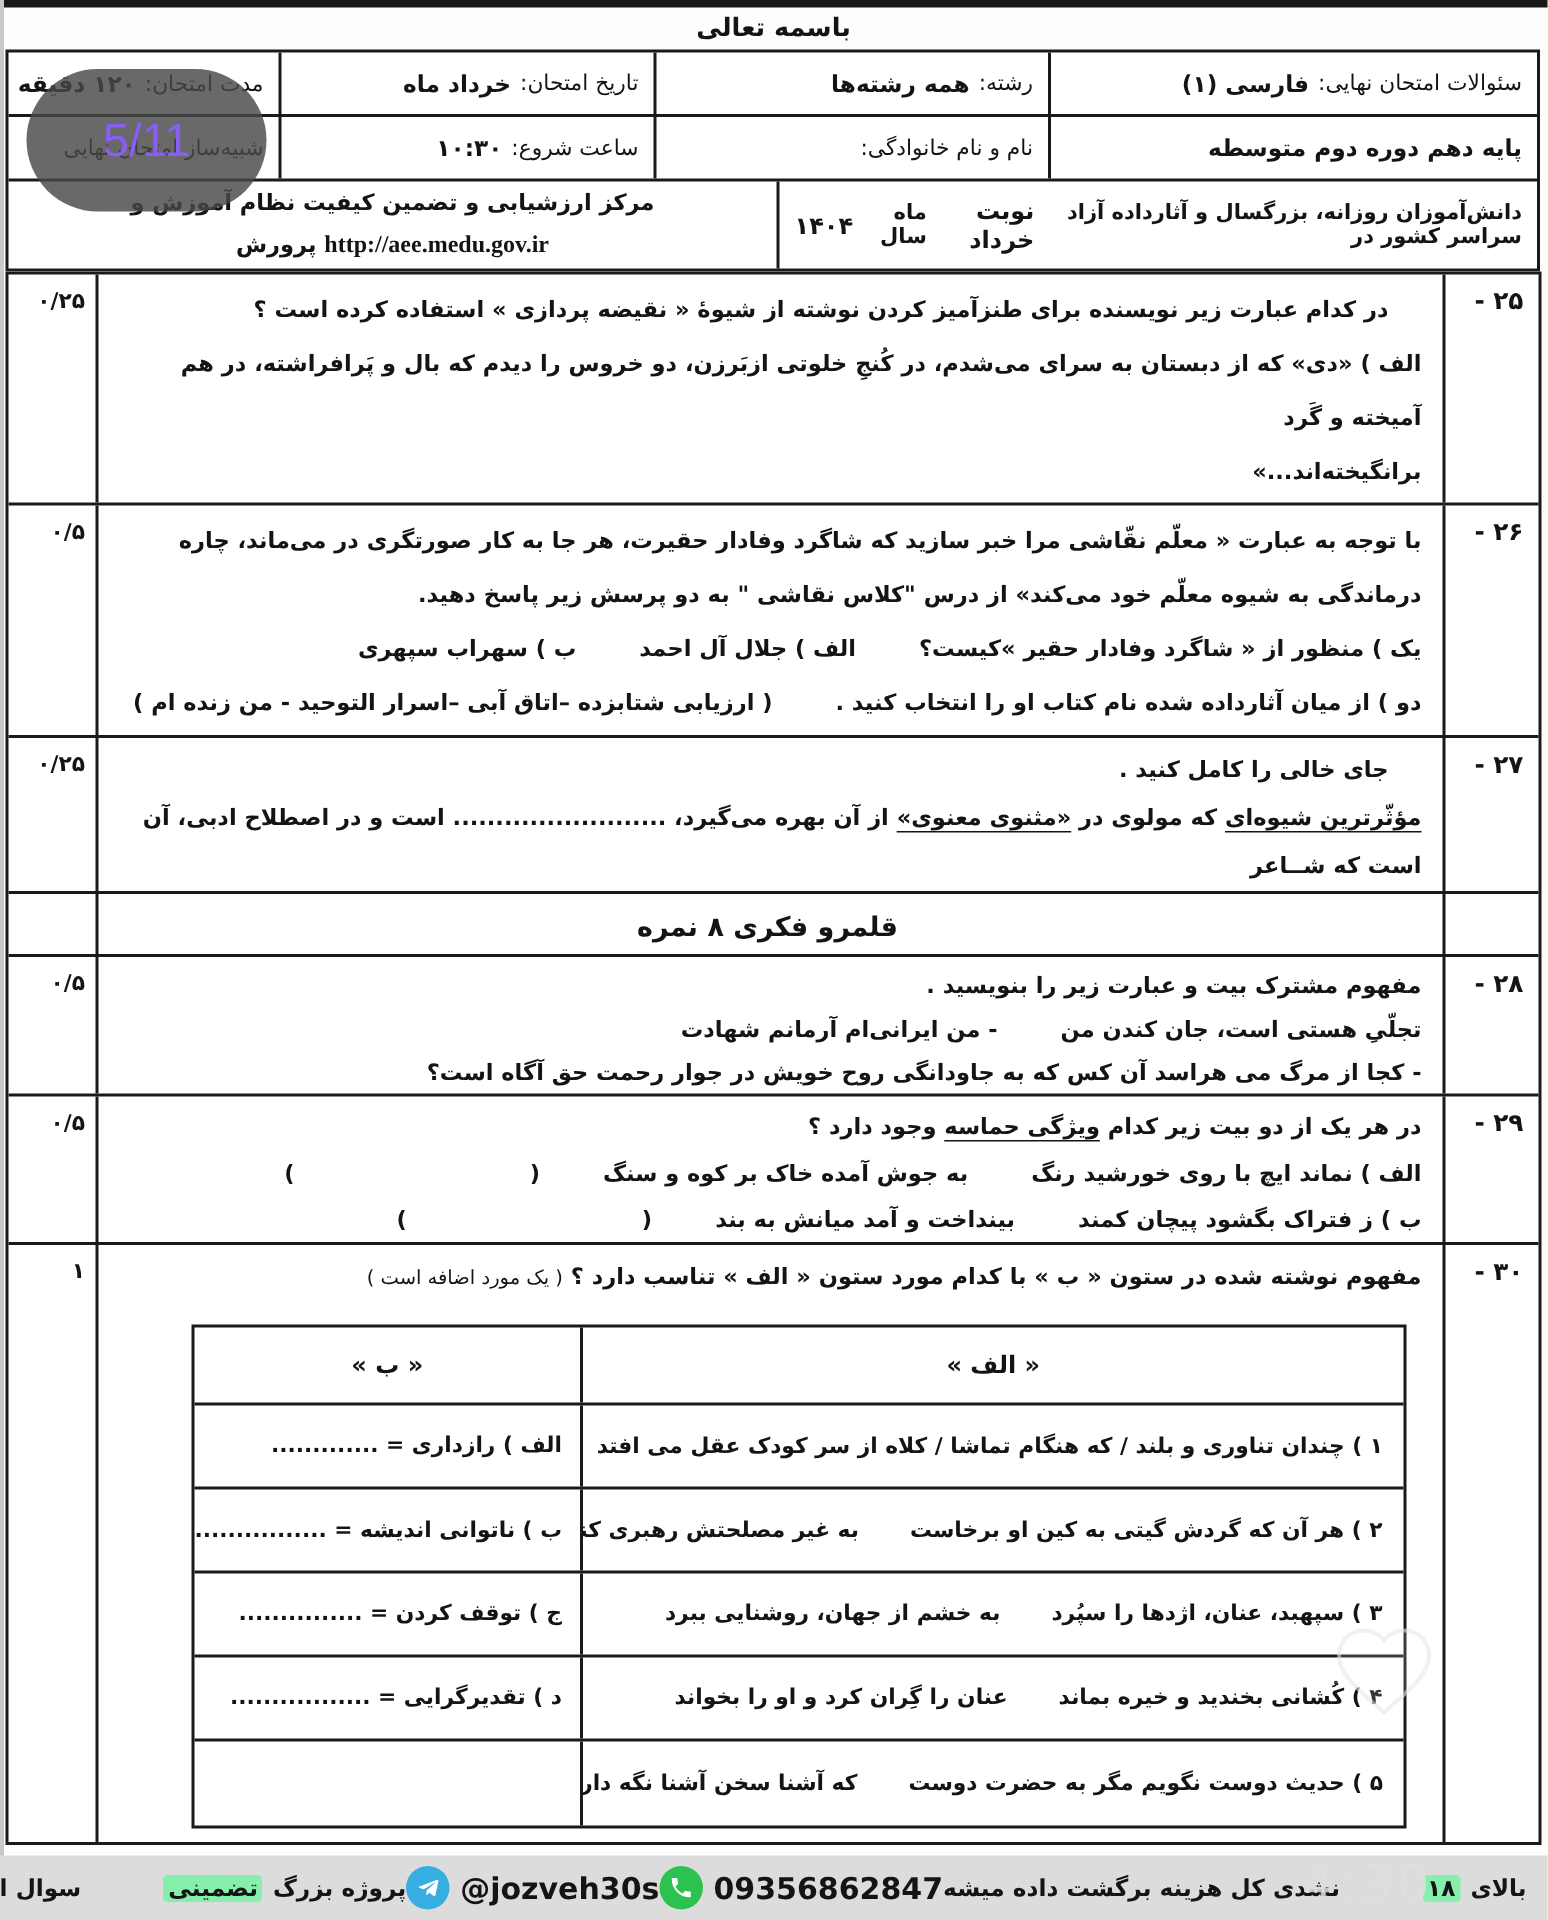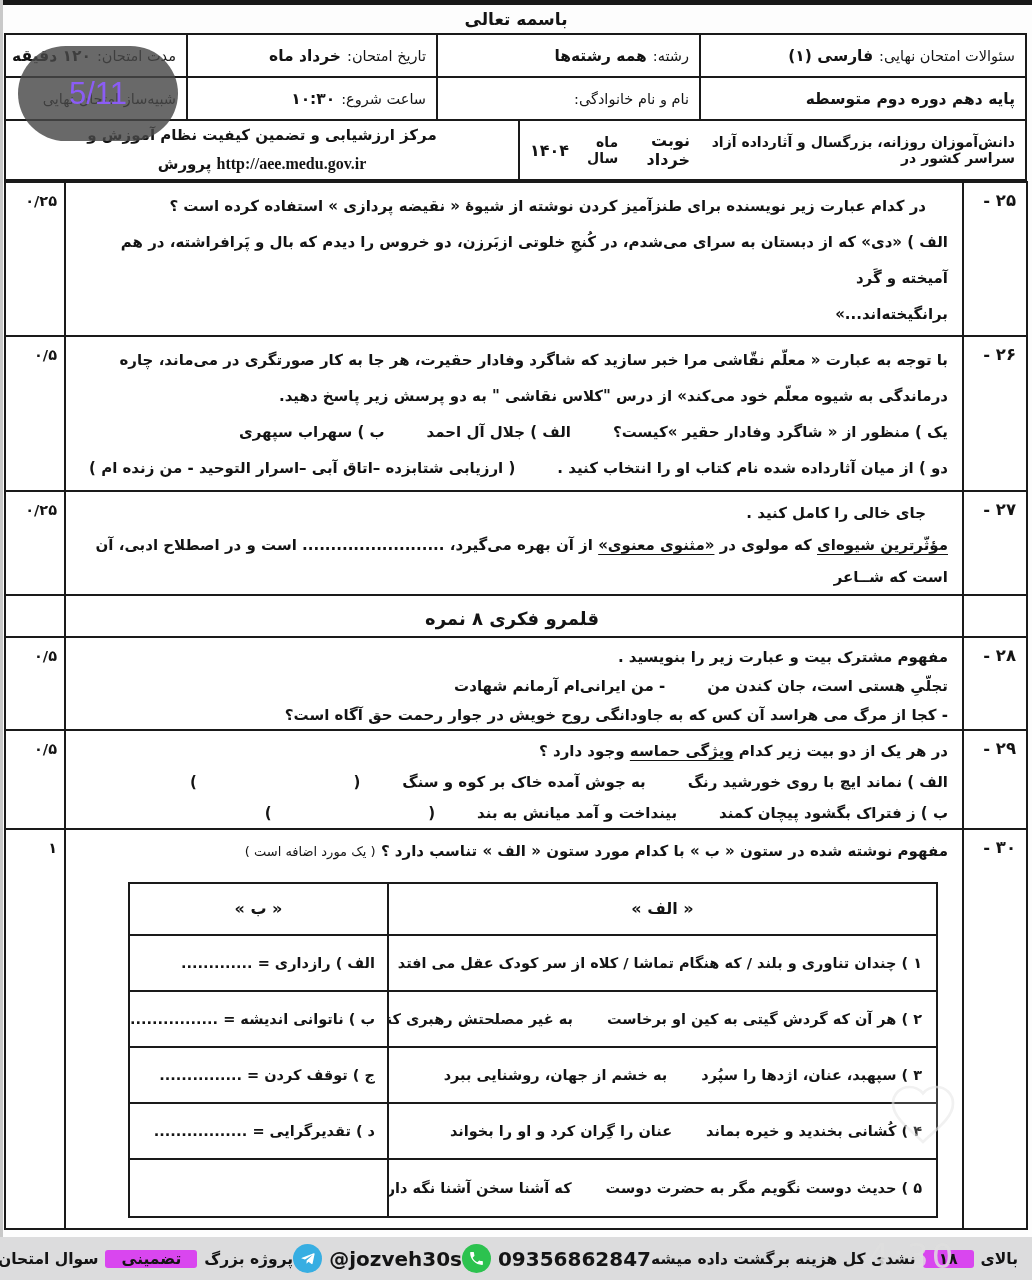--- a/index.html
+++ b/index.html
@@ -70,21 +70,21 @@
 
   
   .wm-heart { position: absolute; left: 884px; top: 1078px; opacity: .6; z-index: 4; }
   .wm-time { position: absolute; left: 868px; top: 1188px; direction: ltr; font-size: 34px; font-weight: normal; color: rgba(222,222,222,.85); letter-spacing: 3px; z-index: 4; margin-top: 48px; }
 
   
   .footer { position: absolute; left: 0; right: 0; bottom: 0; height: 43px; background: #dcdcdd;
     display: flex; align-items: center; justify-content: space-between; padding: 0 14px; font-weight: bold; font-size: 15.5px; }
   .f-group { display: flex; align-items: center; gap: 7px; white-space: nowrap; }
   .ltr { direction: ltr; font-family: "DejaVu Sans", sans-serif; font-size: 20px; }
-  .hl { background: #d946ef; padding: 0 16px; border-radius: 3px; }
+  .hl { background: #86efac; padding: 0 3px; border-radius: 3px; margin-left: 48px; }
   .icon-circle { width: 29px; height: 29px; border-radius: 50%; display: flex; align-items: center; justify-content: center; flex: none; }
   .tg-bg { background: #37aee2; }
   .wa-bg { background: #2cc24f; }
   .heart-bubble { width: 40px; height: 35px; background: #f24f63; border: 2px solid #fff; border-radius: 11px;
     display: flex; align-items: center; justify-content: center; position: relative; flex: none; }
   .heart-bubble::after { content: ""; position: absolute; bottom: -7px; left: 7px;
     border: 5px solid transparent; border-top-color: #f24f63; }
 </style>
 </head>
 <body>

